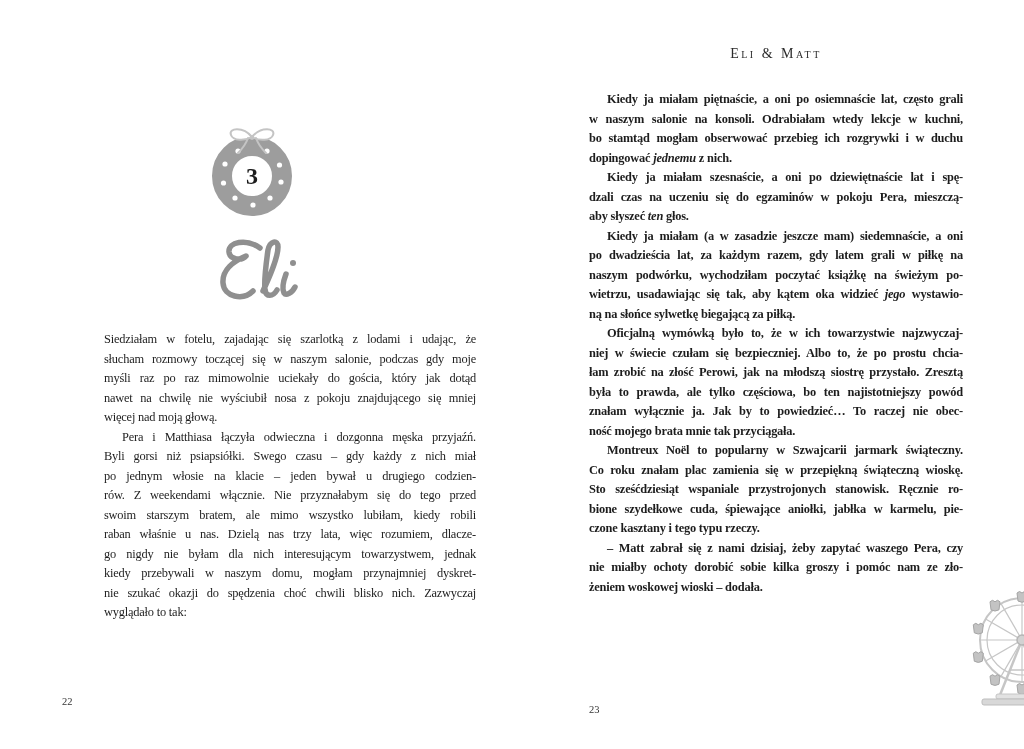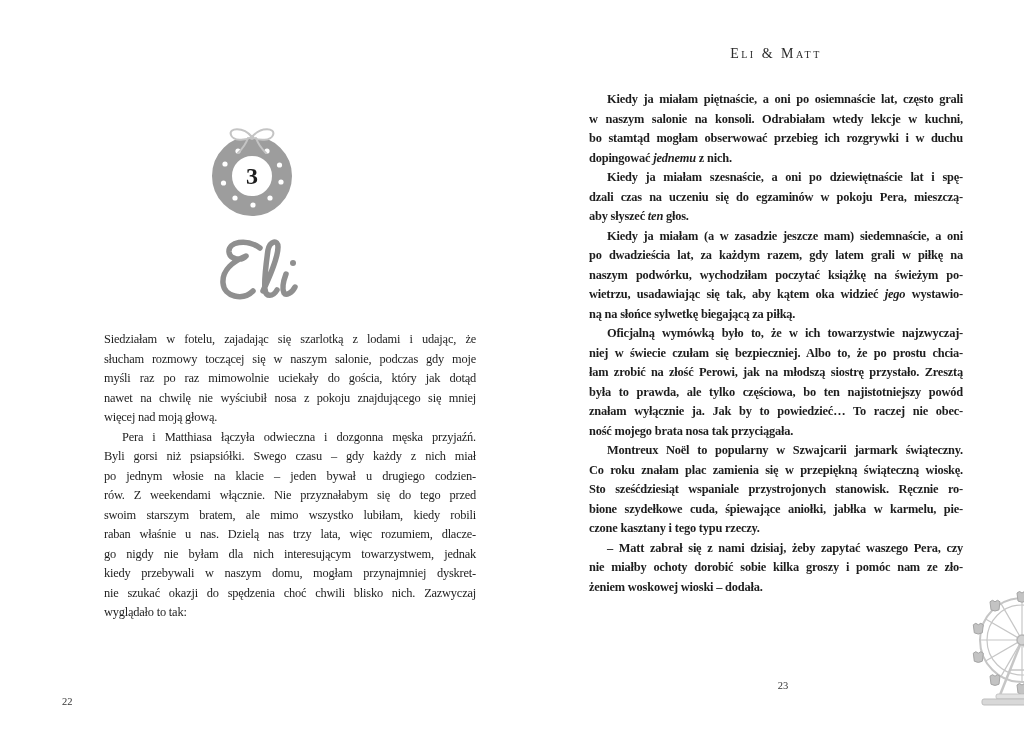--- a/index.html
+++ b/index.html
@@ -40,21 +40,21 @@
     font-size:14px;
     letter-spacing:2.5px;
     color:#2b2b2b;
   }
 
   .page-num{
     position:absolute;top:680px;
     font-size:10.5px;color:#333;
   }
   .page-num.pn-left{left:62px;margin-top:16px;}
-  .page-num.pn-right{left:84px;width:374px;text-align:center;}
+  .page-num.pn-right{left:77px;width:374px;text-align:left;margin-top:24px;}
 
   .ornament-wreath{position:absolute;left:210px;top:124px;}
   .chapter-script{position:absolute;left:200px;top:236px;}
   .ferris{position:absolute;left:454px;top:586px;} 
 </style>
 </head>
 <body>
 
 <div class="page left">
 
@@ -139,21 +139,21 @@
         <div class="line">naszym podwórku, wychodziłam poczytać książkę na świeżym po-</div>
         <div class="line">wietrzu, usadawiając się tak, aby kątem oka widzieć <i>jego</i> wystawio-</div>
         <div class="line last">ną na słońce sylwetkę biegającą za piłką.</div>
       </div>
       <div class="para">
         <div class="line indent">Oficjalną wymówką było to, że w ich towarzystwie najzwyczaj-</div>
         <div class="line">niej w świecie czułam się bezpieczniej. Albo to, że po prostu chcia-</div>
         <div class="line">łam zrobić na złość Perowi, jak na młodszą siostrę przystało. Zresztą</div>
         <div class="line">była to prawda, ale tylko częściowa, bo ten najistotniejszy powód</div>
         <div class="line">znałam wyłącznie ja. Jak by to powiedzieć… To raczej nie obec-</div>
-        <div class="line last">ność mojego brata nosa tak przyciągała.</div>
+        <div class="line last">ność mojego brata mnie tak przyciągała.</div>
       </div>
       <div class="para">
         <div class="line indent">Montreux Noël to popularny w Szwajcarii jarmark świąteczny.</div>
         <div class="line">Co roku znałam plac zamienia się w przepiękną świąteczną wioskę.</div>
         <div class="line">Sto sześćdziesiąt wspaniale przystrojonych stanowisk. Ręcznie ro-</div>
         <div class="line">bione szydełkowe cuda, śpiewające aniołki, jabłka w karmelu, pie-</div>
         <div class="line last">czone kasztany i tego typu rzeczy.</div>
       </div>
       <div class="para">
         <div class="line indent">– Matt zabrał się z nami dzisiaj, żeby zapytać waszego Pera, czy</div>

